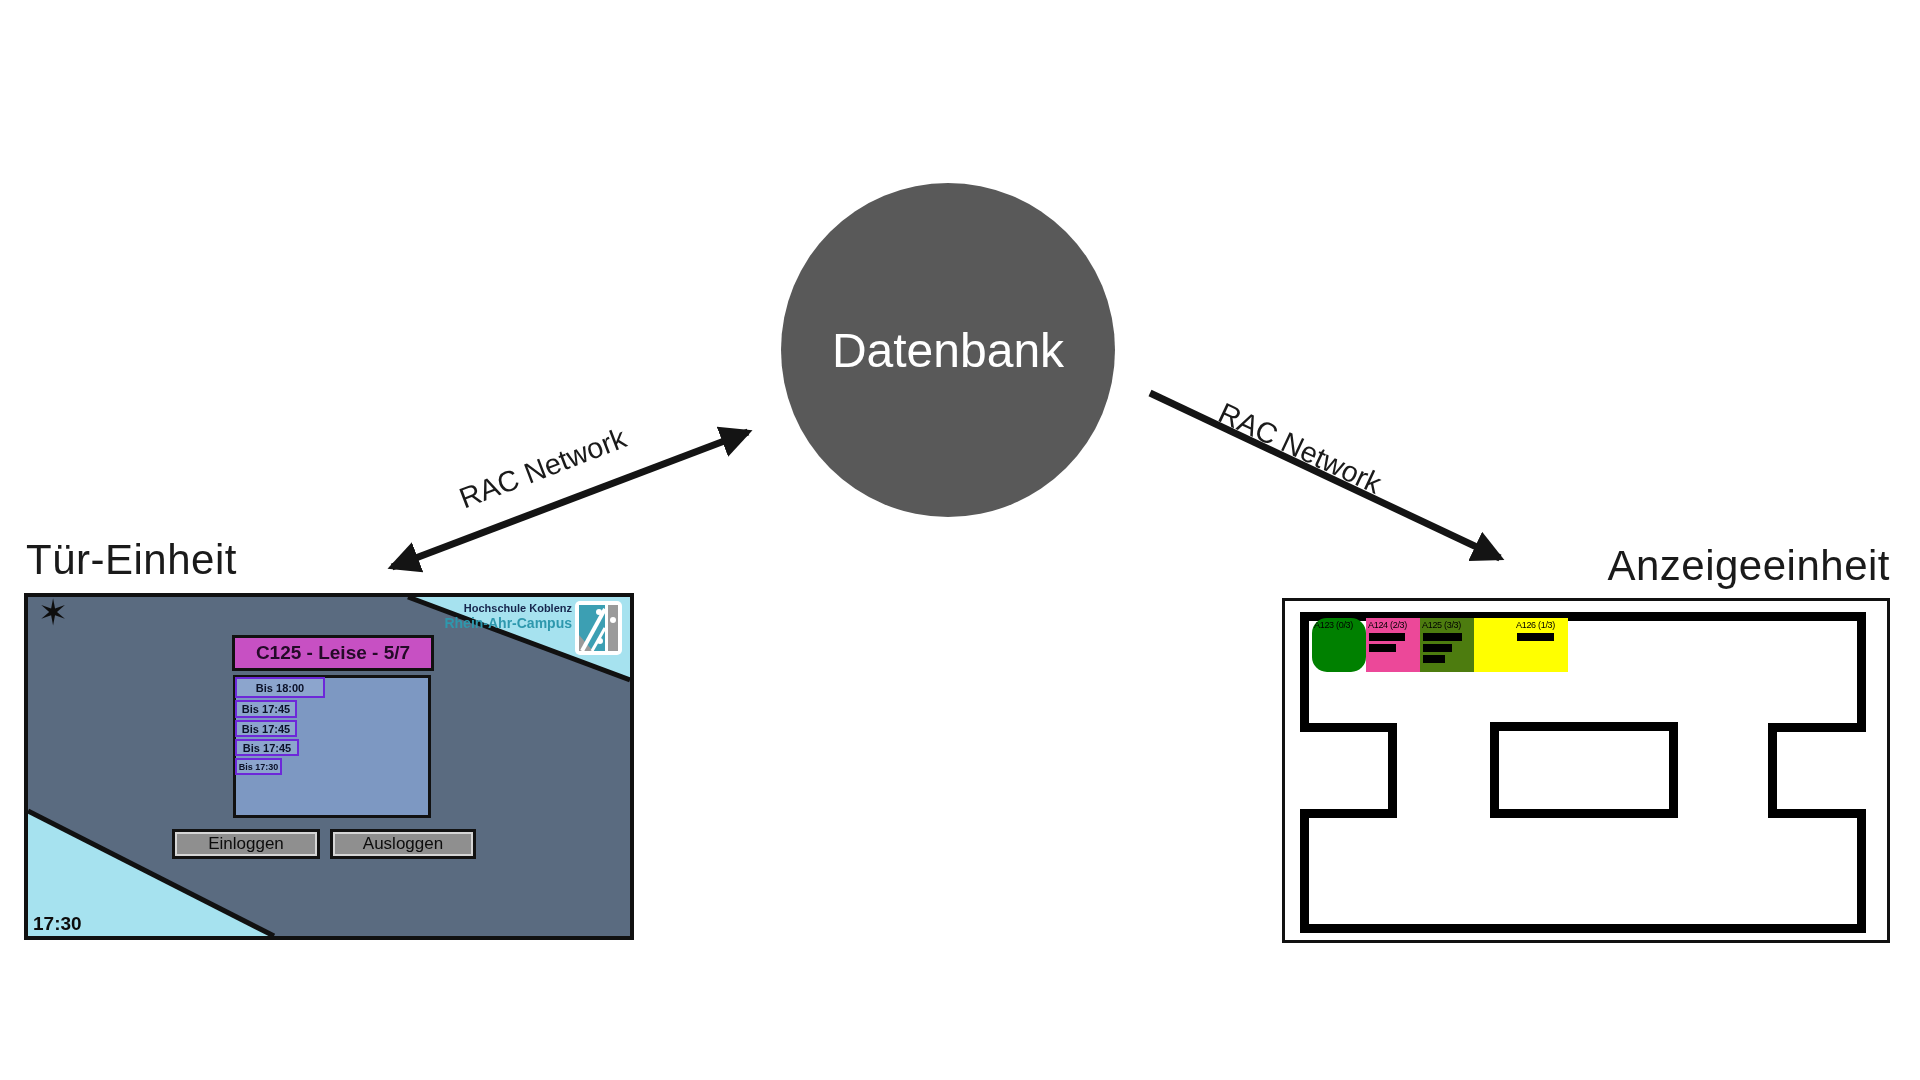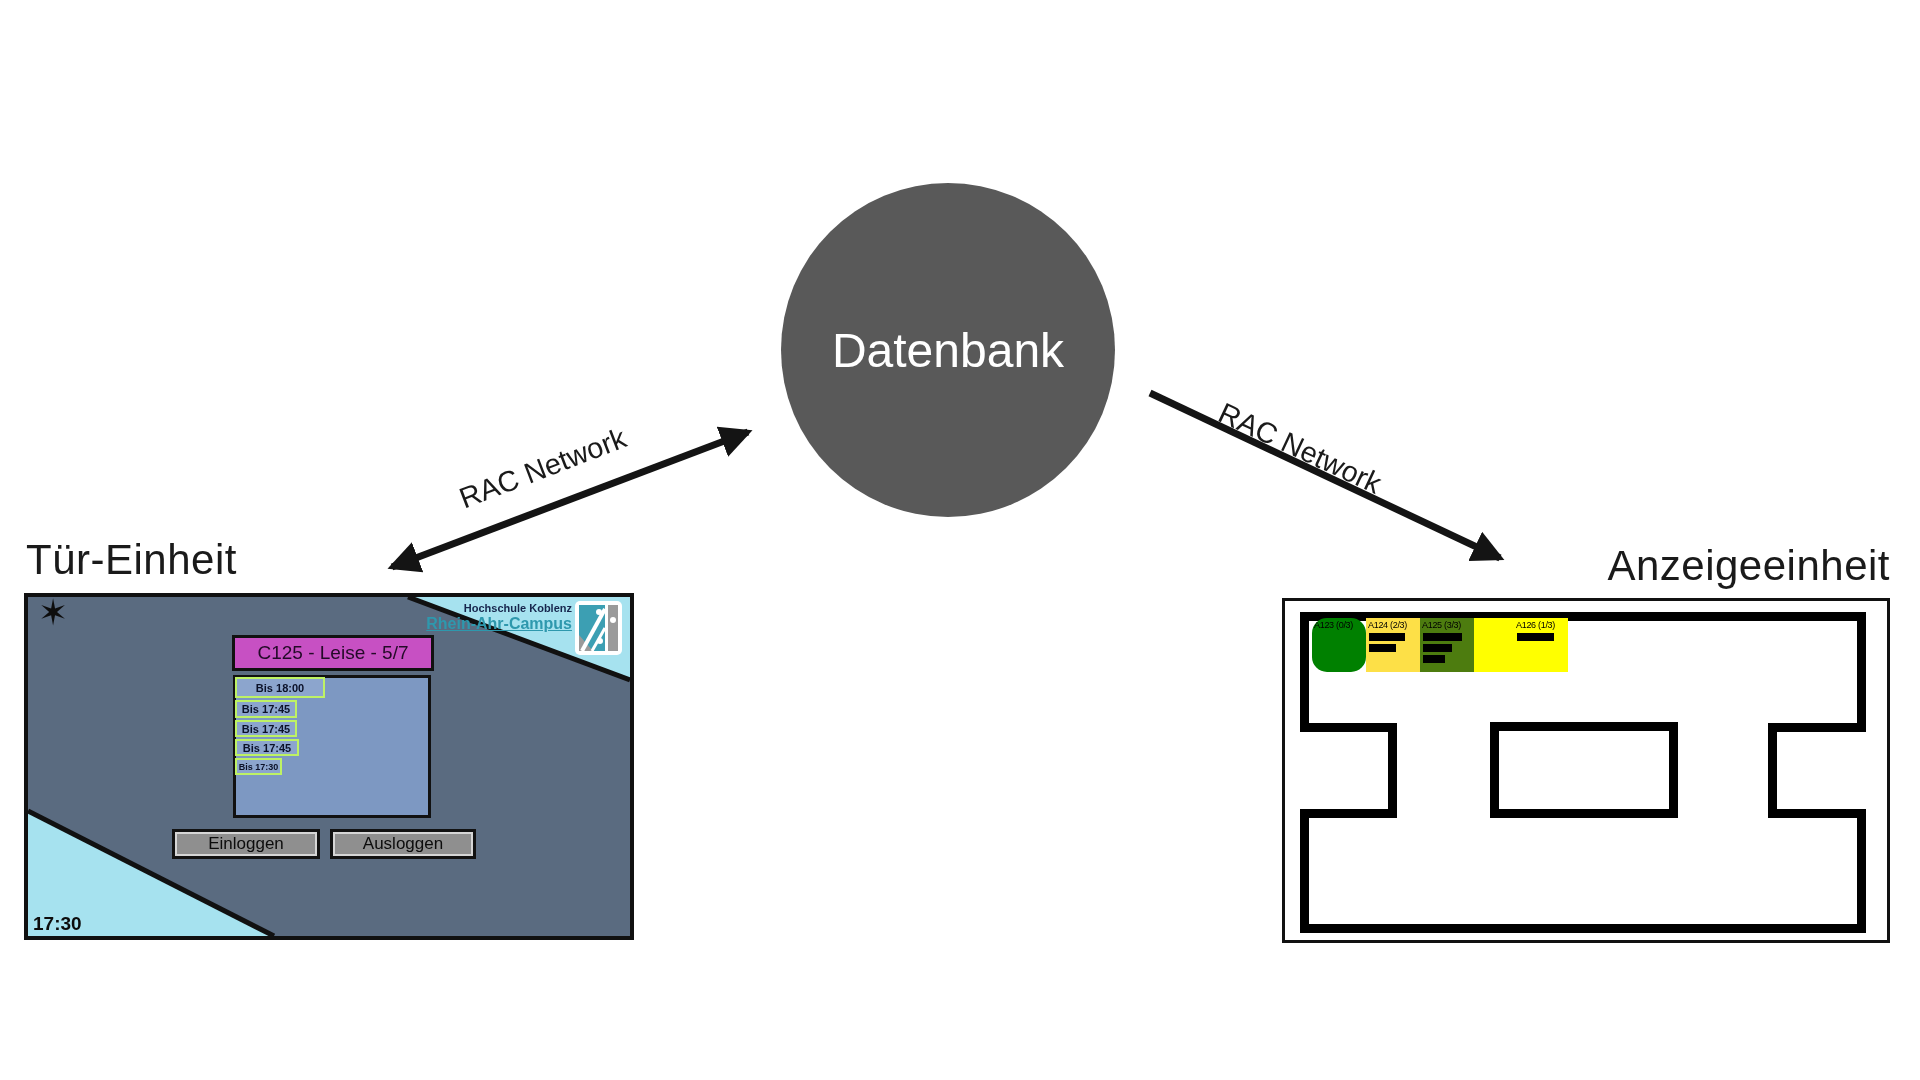--- a/index.html
+++ b/index.html
@@ -22,31 +22,31 @@
   #net-label-left{left:455px;top:452px;transform:rotate(-21deg);}
   #net-label-right{left:1212px;top:432px;transform:rotate(25deg);}
 
   
   #door-panel{position:absolute;left:24px;top:593px;width:602px;height:339px;
               background:var(--door-bg,#5A6B80);border:4px solid #111;}
   #door-decor{position:absolute;left:0;top:0;width:602px;height:339px;}
   #door-star{position:absolute;left:10px;top:-6px;font-size:36px;color:#0d0d0d;line-height:1.2;}
   #hs-text{position:absolute;right:58px;top:5px;text-align:right;line-height:1.15;}
   #hs-name{font-size:11px;font-weight:bold;color:#16254c;}
-  #hs-campus{font-size:16px;font-weight:bold;color:#2e98ad;text-decoration:underline;}
+  #hs-campus{font-size:14px;font-weight:bold;color:#2e98ad;}
   #hs-logo{position:absolute;right:8px;top:4px;width:47px;height:54px;}
 
   #room-banner{position:absolute;left:204px;top:38px;width:196px;height:30px;
                background:var(--banner,#C750C3);border:3px solid #111;
                display:flex;align-items:center;justify-content:center;
-               font-size:19px;font-weight:normal;color:#240a28;}
+               font-size:19px;font-weight:bold;color:#240a28;}
 
   #session-panel{position:absolute;left:205px;top:78px;width:192px;height:137px;
                  background:var(--door-panel,#7D98C2);border:3px solid #111;}
-  .session{position:absolute;left:-1px;background:var(--session-box,#8CA5CD);border:2px solid #bef264;
+  .session{position:absolute;left:-1px;background:var(--session-box,#8CA5CD);border:2px solid #6d28d9;
            font-weight:bold;color:#0b1128;display:flex;align-items:center;justify-content:center;
            white-space:nowrap;}
   .session:nth-of-type(1){top:-1px;width:86px;height:17px;font-size:11px;}
   .session:nth-of-type(2){top:22px;width:58px;height:14px;font-size:11px;}
   .session:nth-of-type(3){top:42px;width:58px;height:13px;font-size:11px;}
   .session:nth-of-type(4){top:61px;width:60px;height:13px;font-size:11px;}
   .session:nth-of-type(5){top:80px;width:43px;height:13px;font-size:9px;}
 
   .door-btn{position:absolute;top:232px;height:24px;background:var(--button,#8F8F8F);
             border:3px solid #121212;box-shadow:inset 0 0 0 2px #d6d6d6;
@@ -141,21 +141,21 @@
     <svg id="plan-svg" viewBox="0 0 602 339">
 
       <path d="M 19.5 15.5 H 576.5 V 126.5 H 487.5 V 212.5 H 576.5 V 327.5 H 19.5 V 212.5 H 107.5 V 126.5 H 19.5 Z" fill="none" stroke="#000" stroke-width="9"></path>
 
       <rect x="209.5" y="125.5" width="179" height="87" fill="none" stroke="#000" stroke-width="9"></rect>
     </svg>
     <div id="room-tiles">
         <div class="room-tile" style="background: rgb(0, 128, 0); border-radius: 15px;">
           <span class="room-label">A123 (0/3)</span>
         </div>
-        <div class="room-tile" style="background: #fde047;">
+        <div class="room-tile" style="background: #ec4899;">
           <span class="room-label">A124 (2/3)</span>
           <div class="room-bar" style="width: 36px;"></div>
           <div class="room-bar" style="width: 27px;"></div>
         </div>
         <div class="room-tile" style="background: #4d7c0f;">
           <span class="room-label">A125 (3/3)</span>
           <div class="room-bar" style="width: 39px;"></div>
           <div class="room-bar" style="width: 29px;"></div>
           <div class="room-bar" style="width: 22px;"></div>
         </div>

